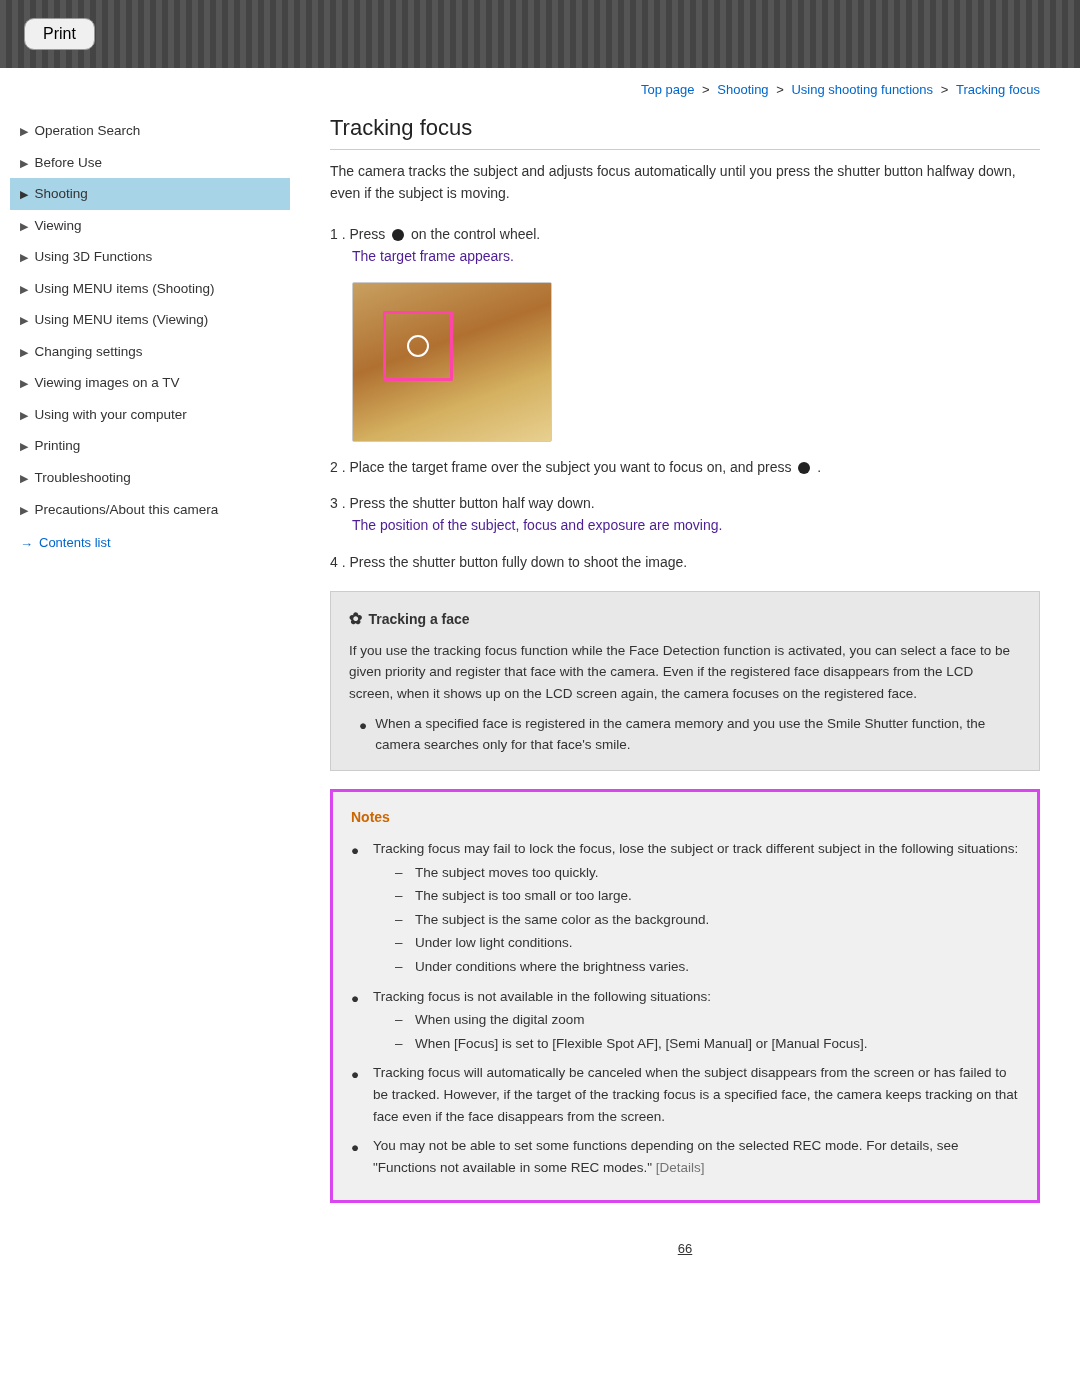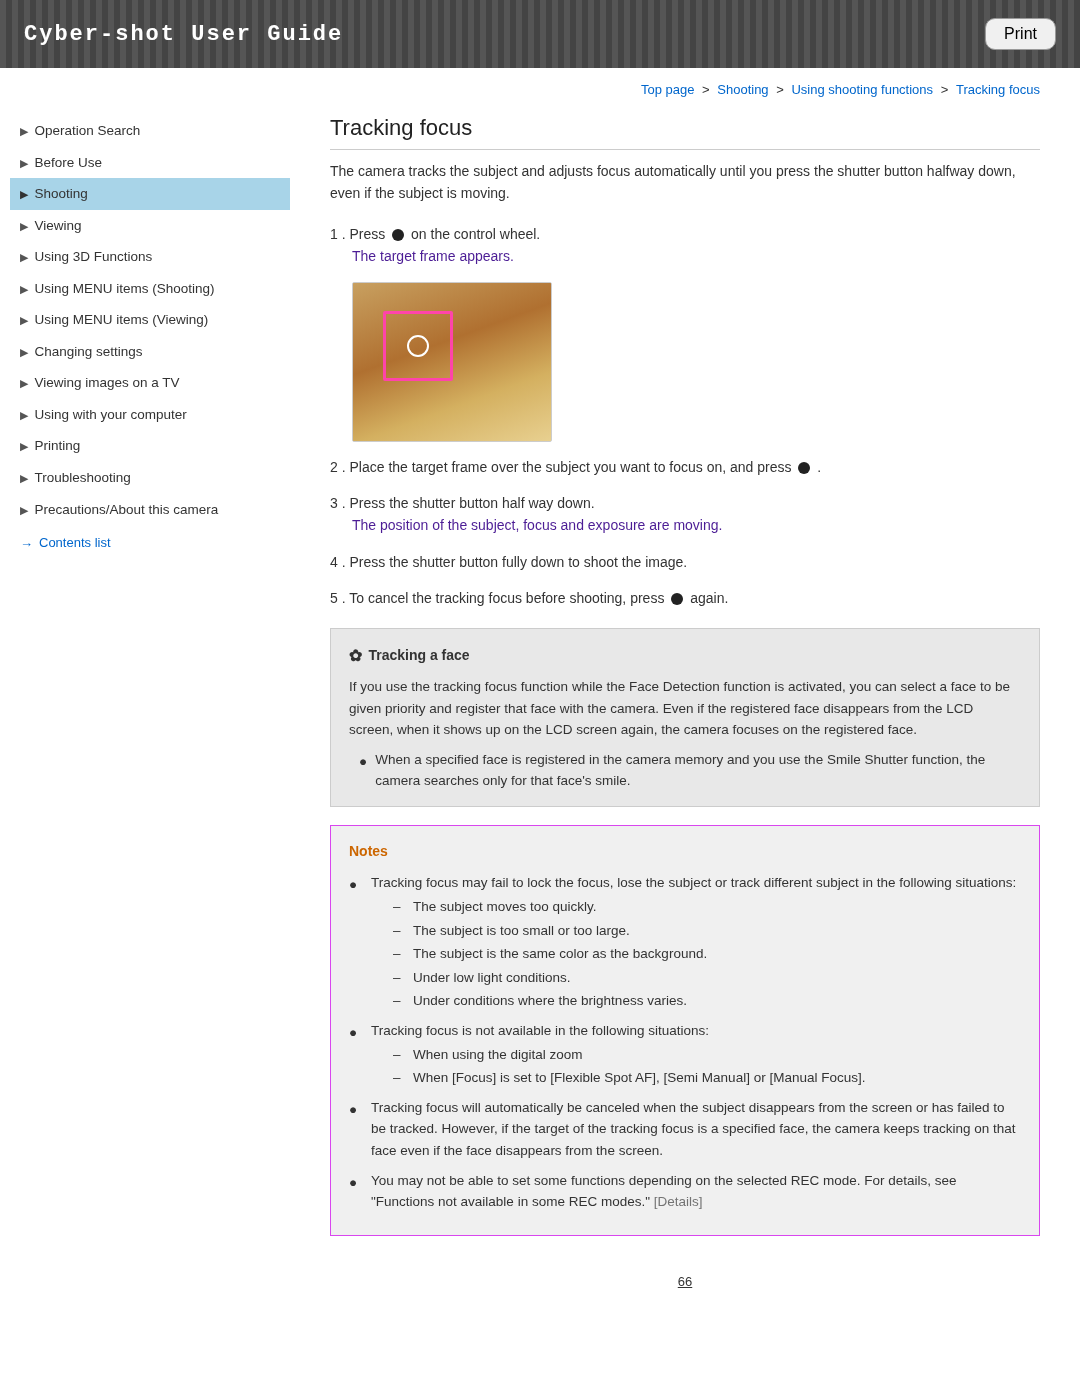--- a/index.html
+++ b/index.html
@@ -199,21 +199,21 @@
       align-items: flex-start;
     }
     .tip-bullet-dot {
       margin-right: 8px;
       margin-top: 2px;
     }
 
     
     .notes-box {
       background: #f0f0f0;
-      border: 1px solid #d946ef;
+      border: 3px solid #d946ef;
       padding: 14px 18px;
       margin: 18px 0;
       font-size: 13.5px;
       line-height: 1.6;
     }
     .notes-title {
       color: #cc6600;
       font-weight: bold;
       margin-bottom: 10px;
       font-size: 14px;
@@ -254,21 +254,20 @@
       padding-top: 20px;
       font-size: 13px;
       color: #333;
       text-decoration: underline;
     }
   </style>
 </head>
 <body>
 
 <div class="header">
-  <span class="header-title">Cyber-shot User Guide</span>
   <button class="print-btn">Print</button>
 </div>
 
 <div class="breadcrumb">
   <span class="link">Top page</span>
   <span class="sep"> &gt; </span>
   <span class="link">Shooting</span>
   <span class="sep"> &gt; </span>
   <span class="link">Using shooting functions</span>
   <span class="sep"> &gt; </span>
@@ -367,26 +366,20 @@
       <span>3 . </span>
       <span>Press the shutter button half way down.</span>
       <div class="step-sub">The position of the subject, focus and exposure are moving.</div>
     </div>
 
     <div class="step">
       <span>4 . </span>
       <span>Press the shutter button fully down to shoot the image.</span>
     </div>
 
-    <div class="step">
-      <span>5 . </span>
-      <span>To cancel the tracking focus before shooting, press </span>
-      <span class="bullet-circle"></span>
-      <span> again.</span>
-    </div>
 
     <div class="tip-box">
       <div class="tip-title">
         <span class="tip-icon">✿</span>
         <span>Tracking a face</span>
       </div>
       <p>If you use the tracking focus function while the Face Detection function is activated, you can select a face to be given priority and register that face with the camera. Even if the registered face disappears from the LCD screen, when it shows up on the LCD screen again, the camera focuses on the registered face.</p>
       <div class="tip-bullet">
         <span class="tip-bullet-dot">●</span>
         <span>When a specified face is registered in the camera memory and you use the Smile Shutter function, the camera searches only for that face's smile.</span>

